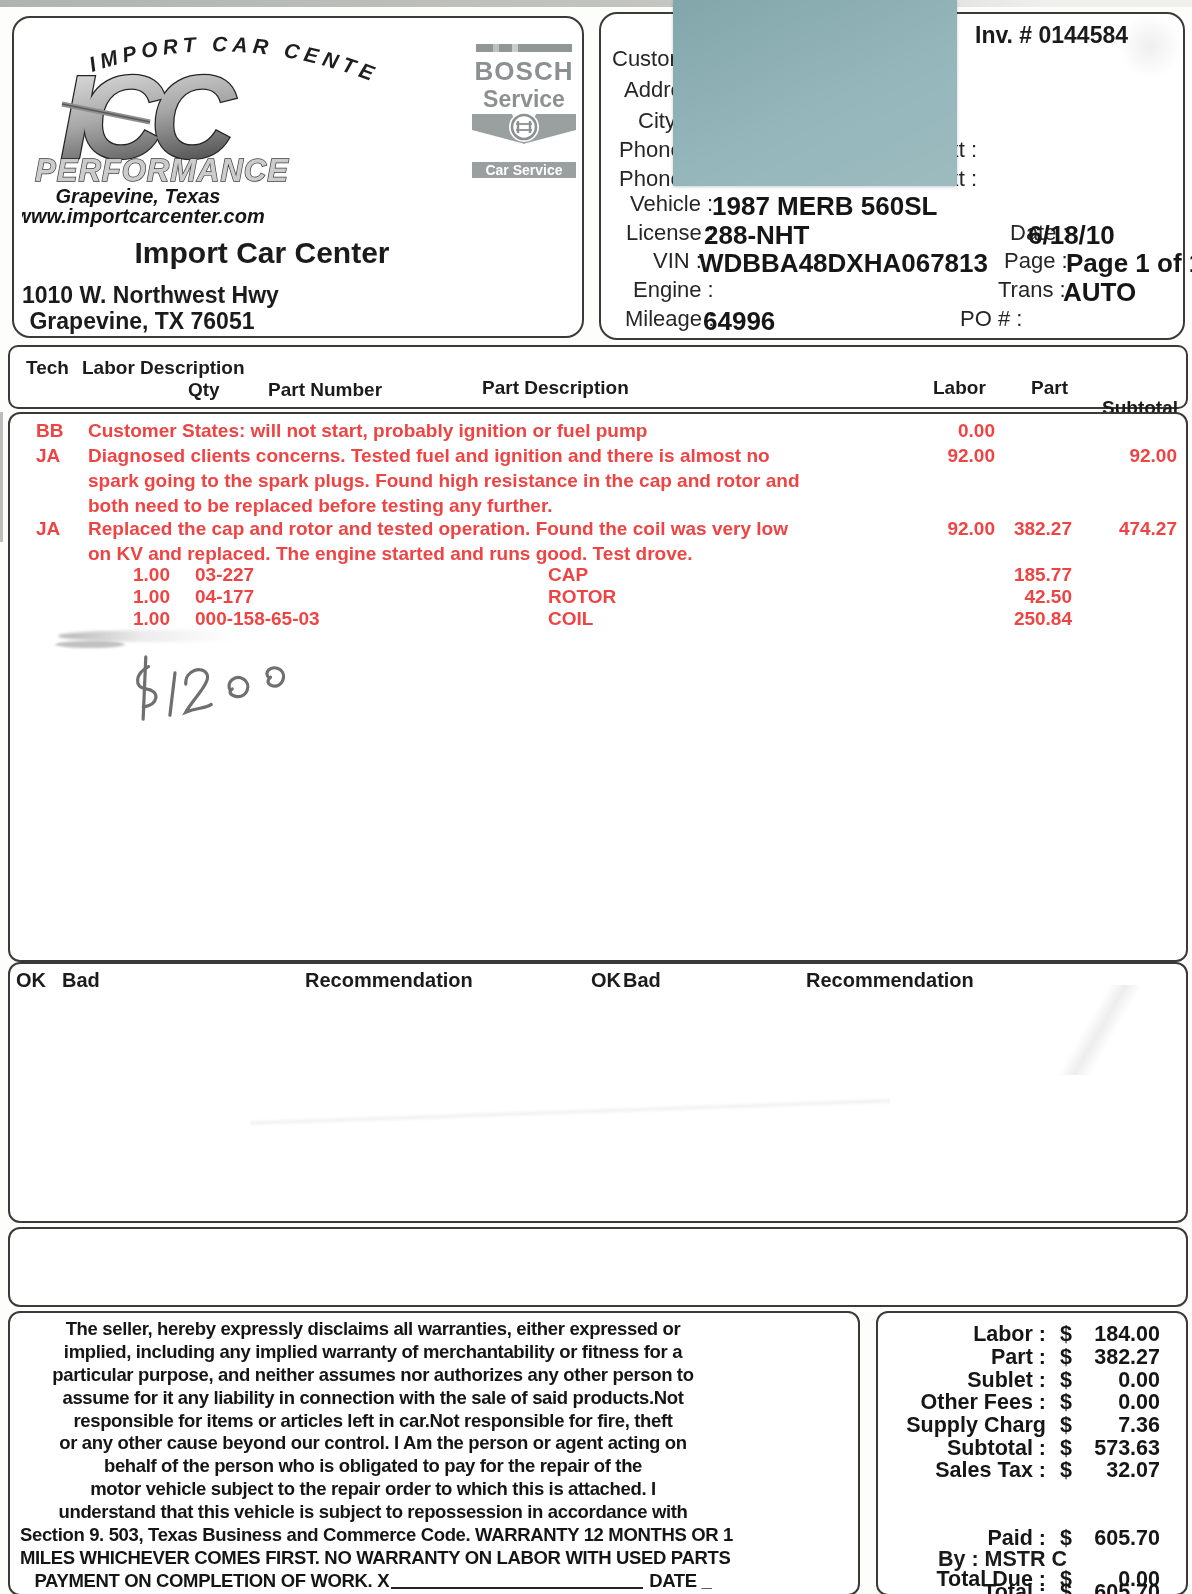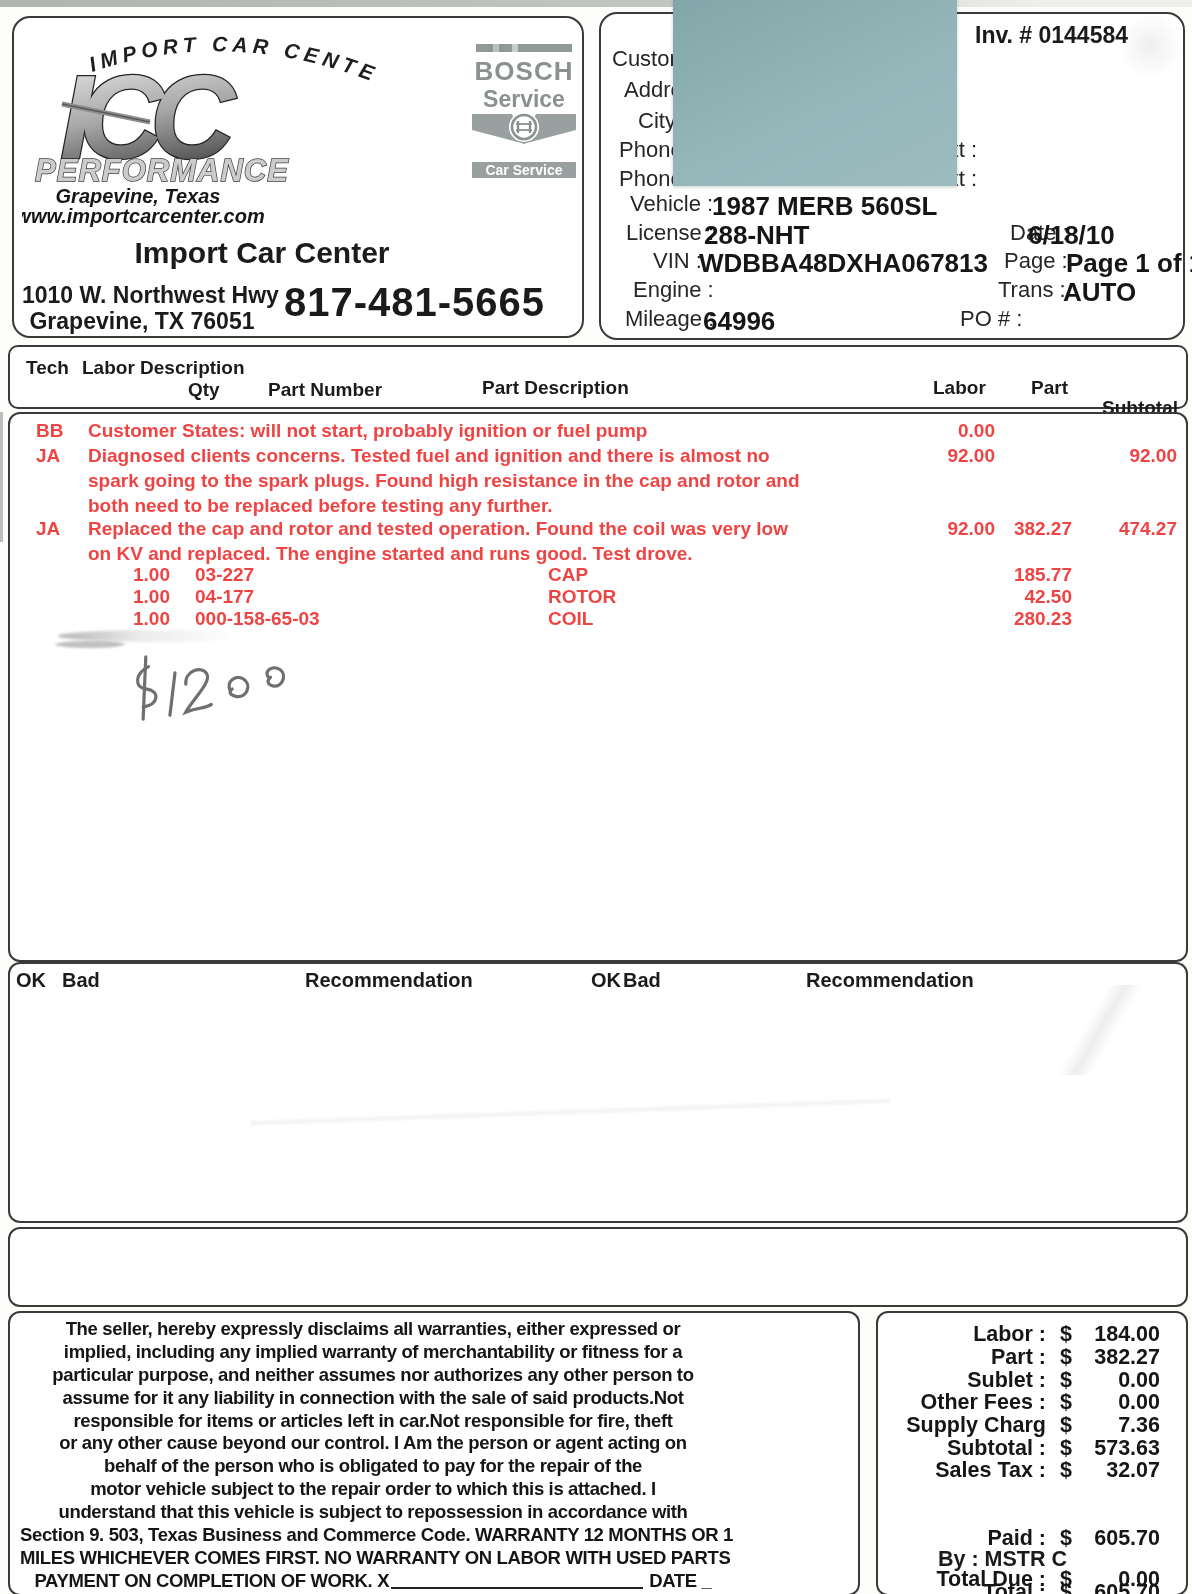--- a/index.html
+++ b/index.html
@@ -119,21 +119,20 @@
         <line x1="58" y1="9" x2="58" y2="21" stroke="#8b9191" stroke-width="2.4"></line>
         <line x1="44" y1="12" x2="60" y2="12" stroke="#8b9191" stroke-width="1.8"></line>
         <line x1="44" y1="18" x2="60" y2="18" stroke="#8b9191" stroke-width="1.8"></line>
       </svg>
       <div class="b-car">Car Service</div>
     </div>
 
     <div class="abs" style="left:48px;top:218px;width:400px;text-align:center;font-size:30px;font-weight:bold;">Import Car Center</div>
     <div class="abs" style="left:8px;top:264px;width:240px;text-align:center;font-size:23px;font-weight:bold;">1010 W. Northwest Hwy</div>
     <div class="abs" style="left:8px;top:290px;width:240px;text-align:center;font-size:23px;font-weight:bold;">Grapevine, TX 76051</div>
-    <div class="abs" style="left:270px;top:262px;font-size:40px;font-weight:bold;letter-spacing:1px;">817-481-5665</div>
   </div>
 
   
   <div class="box" style="left:599px;top:12px;width:582px;height:324px;border-radius:18px;"></div>
   <div class="grp">
     <span class="abs inv" style="left:975px;top:22px;">Inv. # 0144584</span>
     <span class="abs flabel" style="left:612px;top:46px;">Customer :</span>
     <span class="abs flabel" style="left:624px;top:77px;">Address :</span>
     <span class="abs flabel" style="left:638px;top:108px;">City :</span>
     <span class="abs flabel" style="left:619px;top:137px;">Phone :</span>
@@ -213,21 +212,21 @@
   <div class="grp">
     <span class="item c-qty" style="top:586px;">1.00</span>
     <span class="item c-pn" style="top:586px;">04-177</span>
     <span class="item c-pd" style="top:586px;">ROTOR</span>
     <span class="item c-part" style="top:586px;">42.50</span>
   </div>
   <div class="grp">
     <span class="item c-qty" style="top:608px;">1.00</span>
     <span class="item c-pn" style="top:608px;">000-158-65-03</span>
     <span class="item c-pd" style="top:608px;">COIL</span>
-    <span class="item c-part" style="top:608px;">280.23</span>
+    <span class="item c-part" style="top:608px;">250.84</span>
   </div>
 
   
   <div class="smudge1"></div>
   <div class="smudge2"></div>
   <svg width="180" height="80" viewBox="0 0 180 80" style="position:absolute;left:126px;top:646px;transform:rotate(-4deg);">
     <g fill="none" stroke="#6f6f6f" stroke-width="3.2" stroke-linecap="round">
       <path d="M 24 16 C 10 22 8 36 20 38 C 34 41 32 54 16 56"></path>
       <path d="M 22 6 L 15 68"></path>
       <path d="M 50 24 L 42 66"></path>

